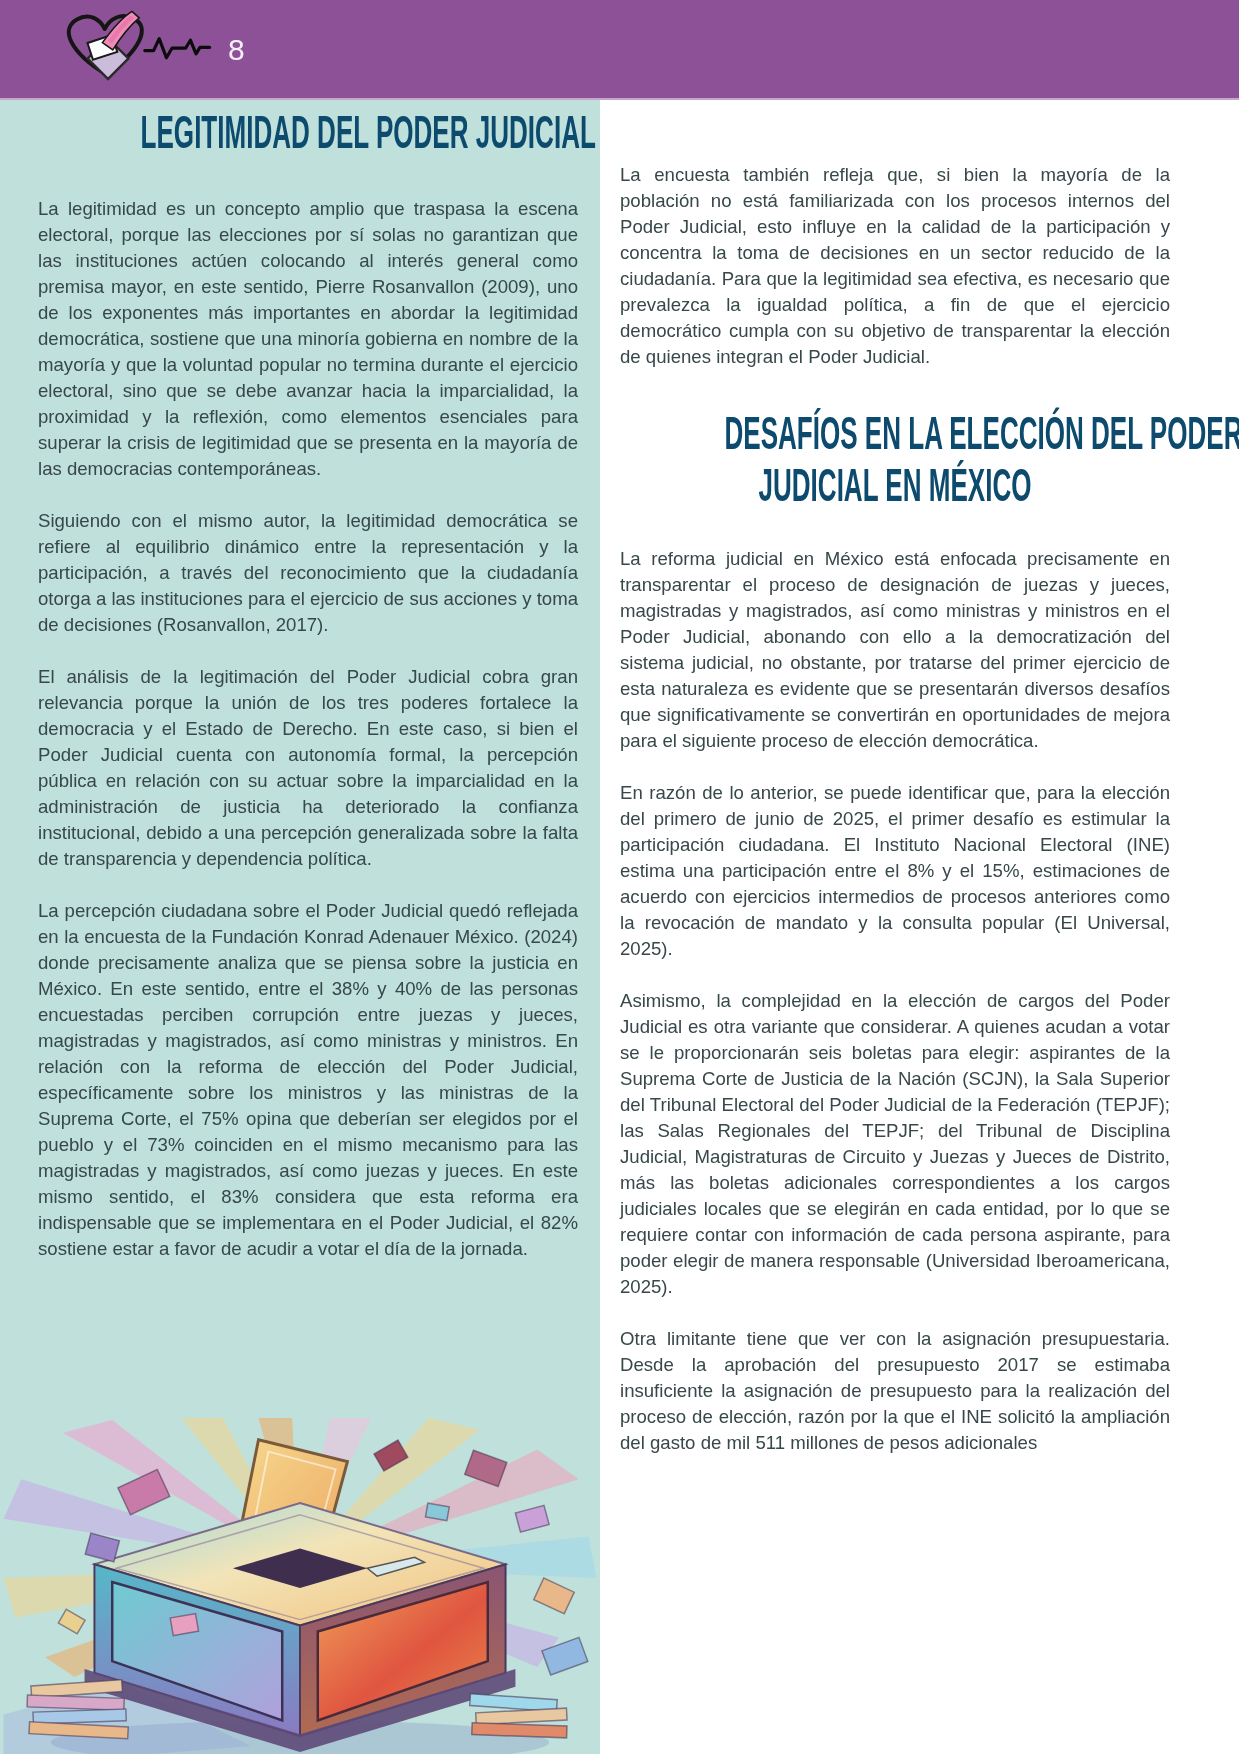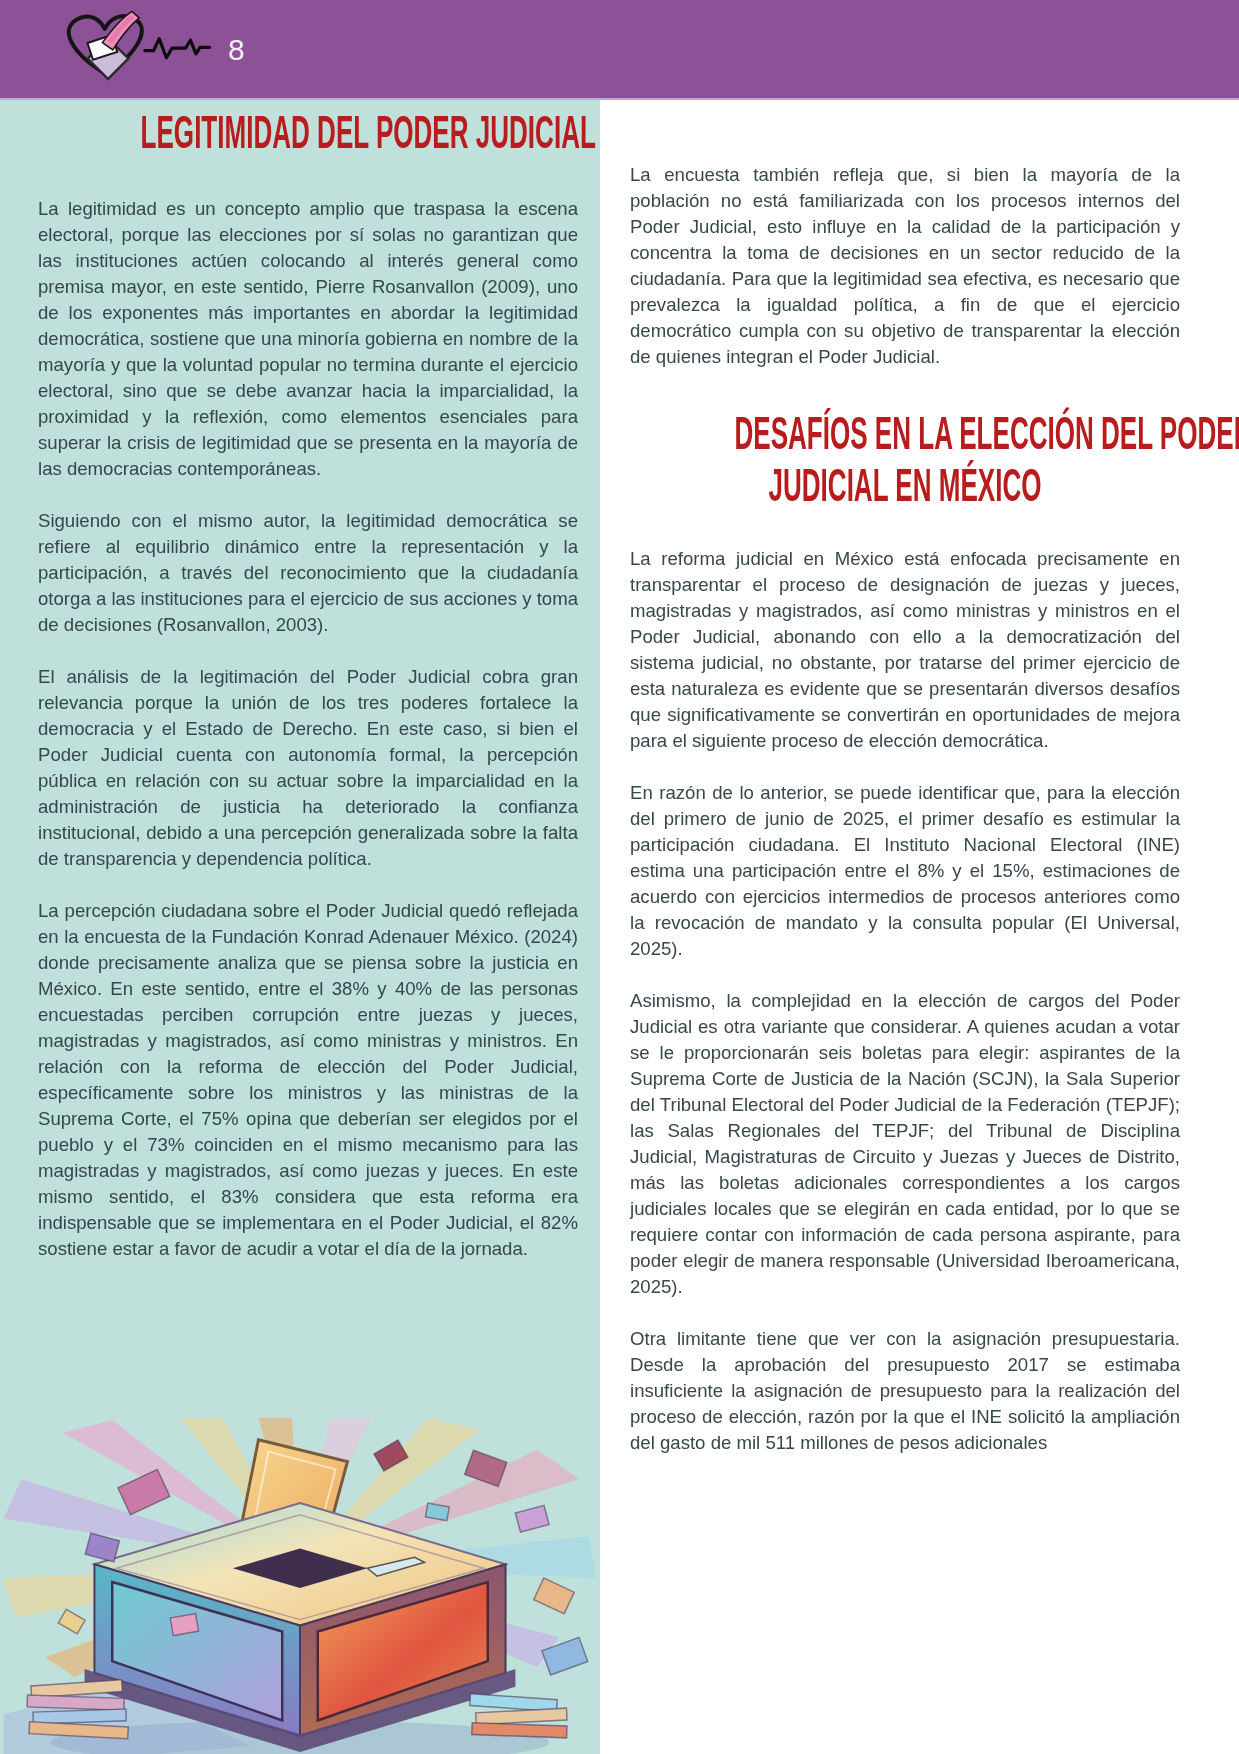--- a/index.html
+++ b/index.html
@@ -22,26 +22,26 @@
   }
   
   .left-col{
     position:absolute;left:0;top:100px;width:600px;height:1654px;
     background:#BFE0DB;box-sizing:border-box;
     padding:6px 22px 0 38px;
   }
   .right-col{
     position:absolute;left:600px;top:100px;width:639px;height:1654px;
     background:#ffffff;box-sizing:border-box;
-    padding:62px 0 0 30px;
+    padding:62px 0 0 20px;
   }
   .right-inner{width:550px;}
   
   .display-title{
-    color:#b91c1c;text-align:center;font-weight:bold;
+    color:#0c4a6e;text-align:center;font-weight:bold;
     font-family:"Liberation Sans",sans-serif;
     margin:0;
   }
   .display-title .tline{
     display:block;white-space:nowrap;text-align:center;
     transform:scale(.62,1.08);transform-origin:50% 50%;
   }
   .h1-title{font-size:42px;line-height:46px;margin:4px 0 22px 0;}
   .h2-title{font-size:42px;line-height:52px;margin:38px 0 34px 0;}
   
@@ -86,21 +86,21 @@
   </div>
   <span class="page-number">8</span>
 </div>
 
 <aside class="left-col">
   <h1 class="display-title h1-title">
     <span class="tline">LEGITIMIDAD DEL PODER JUDICIAL</span>
   </h1>
   <div class="body-text">
     <p>La legitimidad es un concepto amplio que traspasa la escena electoral, porque las elecciones por sí solas no garantizan que las instituciones actúen colocando al interés general como premisa mayor, en este sentido, Pierre Rosanvallon (2009), uno de los exponentes más importantes en abordar la legitimidad democrática, sostiene que una minoría gobierna en nombre de la mayoría y que la voluntad popular no termina durante el ejercicio electoral, sino que se debe avanzar hacia la imparcialidad, la proximidad y la reflexión, como elementos esenciales para superar la crisis de legitimidad que se presenta en la mayoría de las democracias contemporáneas.</p>
-    <p>Siguiendo con el mismo autor, la legitimidad democrática se refiere al equilibrio dinámico entre la representación y la participación, a través del reconocimiento que la ciudadanía otorga a las instituciones para el ejercicio de sus acciones y toma de decisiones (Rosanvallon, 2003).</p>
+    <p>Siguiendo con el mismo autor, la legitimidad democrática se refiere al equilibrio dinámico entre la representación y la participación, a través del reconocimiento que la ciudadanía otorga a las instituciones para el ejercicio de sus acciones y toma de decisiones (Rosanvallon, 2017).</p>
     <p>El análisis de la legitimación del Poder Judicial cobra gran relevancia porque la unión de los tres poderes fortalece la democracia y el Estado de Derecho. En este caso, si bien el Poder Judicial cuenta con autonomía formal, la percepción pública en relación con su actuar sobre la imparcialidad en la administración de justicia ha deteriorado la confianza institucional, debido a una percepción generalizada sobre la falta de transparencia y dependencia política.</p>
     <p>La percepción ciudadana sobre el Poder Judicial quedó reflejada en la encuesta de la Fundación Konrad Adenauer México. (2024) donde precisamente analiza que se piensa sobre la justicia en México. En este sentido, entre el 38% y 40% de las personas encuestadas perciben corrupción entre juezas y jueces, magistradas y magistrados, así como ministras y ministros. En relación con la reforma de elección del Poder Judicial, específicamente sobre los ministros y las ministras de la Suprema Corte, el 75% opina que deberían ser elegidos por el pueblo y el 73% coinciden en el mismo mecanismo para las magistradas y magistrados, así como juezas y jueces. En este mismo sentido, el 83% considera que esta reforma era indispensable que se implementara en el Poder Judicial, el 82% sostiene estar a favor de acudir a votar el día de la jornada.</p>
   </div>
 
   <div class="illustration">
     <svg viewBox="0 0 600 340" aria-hidden="true">
       <defs>
         <linearGradient id="gTop" x1="0" y1="0" x2="1" y2="1">
           <stop offset="0" stop-color="#9FD8DE"></stop>
             <stop offset="0.45" stop-color="#F2E4B8"></stop>

